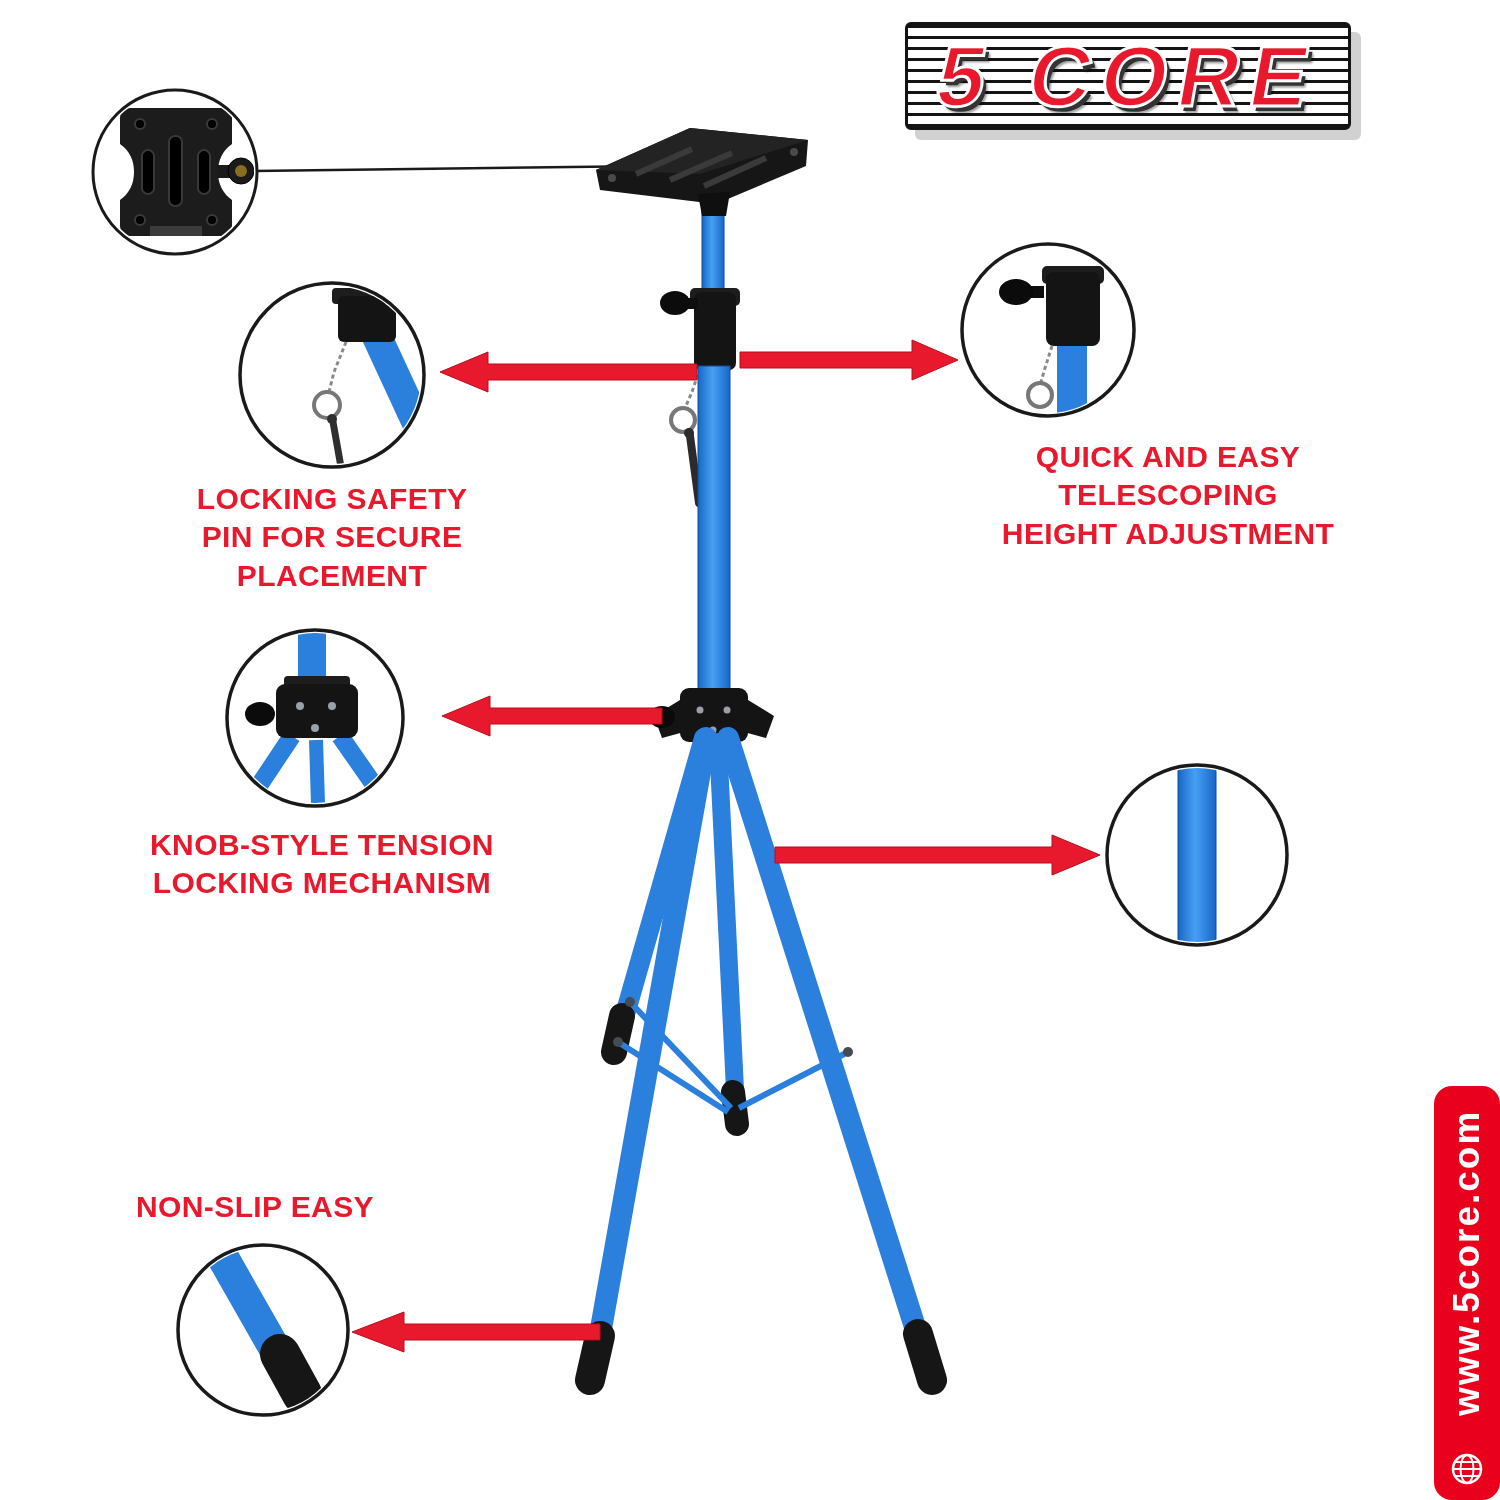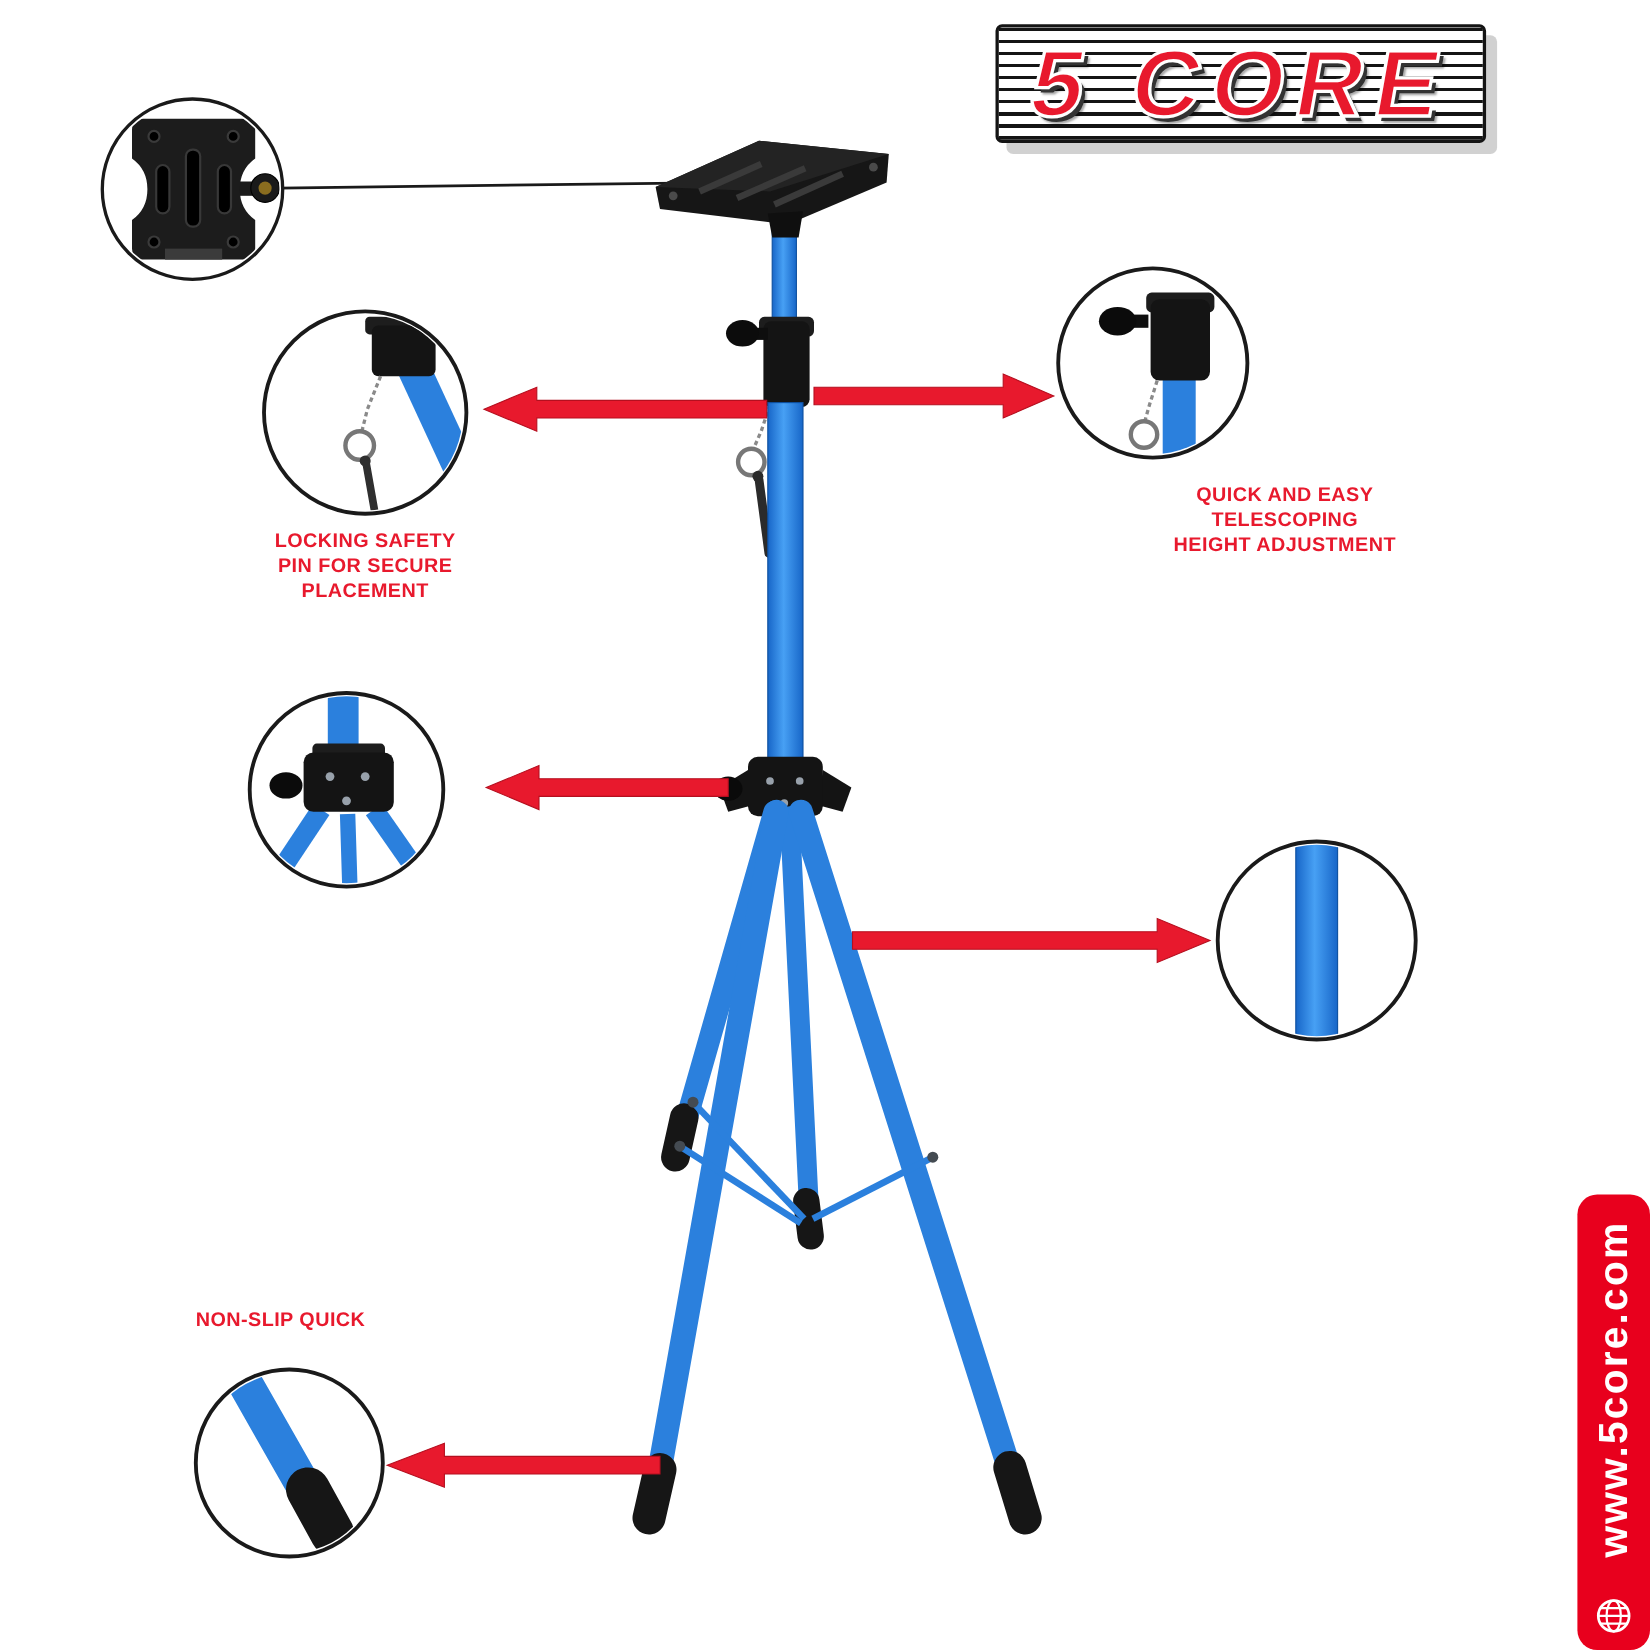--- a/index.html
+++ b/index.html
@@ -18,21 +18,21 @@
   .logo-text{
     font-size:86px;font-weight:bold;color:#e8192d;
     transform:skewX(-10deg);letter-spacing:10px;line-height:1;
     -webkit-text-stroke:3px #ffffff;
     text-shadow:5px 5px 0 #333333,7px 7px 2px rgba(0,0,0,0.35);
     white-space:nowrap;
   }
   
   .callout-label{
     position:absolute;color:#e8192d;font-weight:bold;text-align:center;
-    white-space:pre-line;font-size:18px;line-height:1.28;letter-spacing:0.4px;
+    white-space:pre-line;font-size:30px;line-height:1.28;letter-spacing:0.4px;
   }
   .lbl-safety{left:147px;top:480px;width:370px;}
   .lbl-telescoping{left:973px;top:438px;width:390px;}
   .lbl-tension{left:122px;top:826px;width:400px;}
   .lbl-construction{left:1005px;top:956px;width:400px;}
   .lbl-feet{left:135px;top:1188px;width:240px;}
   
   .site-ribbon{
     position:absolute;left:1434px;top:1086px;width:66px;height:414px;
     background:#e8001d;border-radius:18px;
@@ -231,21 +231,23 @@
   <div class="logo-box">
     <span class="logo-text">5 CORE</span>
   </div>
 
   <div class="callout-label lbl-safety">LOCKING SAFETY
 PIN FOR SECURE
 PLACEMENT</div>
   <div class="callout-label lbl-telescoping">QUICK AND EASY
 TELESCOPING
 HEIGHT ADJUSTMENT</div>
-  <div class="callout-label lbl-feet">NON-SLIP QUICK</div>
+  <div class="callout-label lbl-tension">KNOB-STYLE TENSION
+LOCKING MECHANISM</div>
+  <div class="callout-label lbl-feet">NON-SLIP EASY</div>
 
   <div class="site-ribbon">
     <div class="site-text">www.5core.com</div>
     <div class="globe-wrap">
       <svg width="38" height="38" viewBox="0 0 38 38">
         <circle cx="19" cy="19" r="14" fill="none" stroke="#ffffff" stroke-width="2.5"></circle>
         <ellipse cx="19" cy="19" rx="6.5" ry="14" fill="none" stroke="#ffffff" stroke-width="2"></ellipse>
         <line x1="5" y1="19" x2="33" y2="19" stroke="#ffffff" stroke-width="2"></line>
         <line x1="7" y1="12" x2="31" y2="12" stroke="#ffffff" stroke-width="2"></line>
         <line x1="7" y1="26" x2="31" y2="26" stroke="#ffffff" stroke-width="2"></line>

